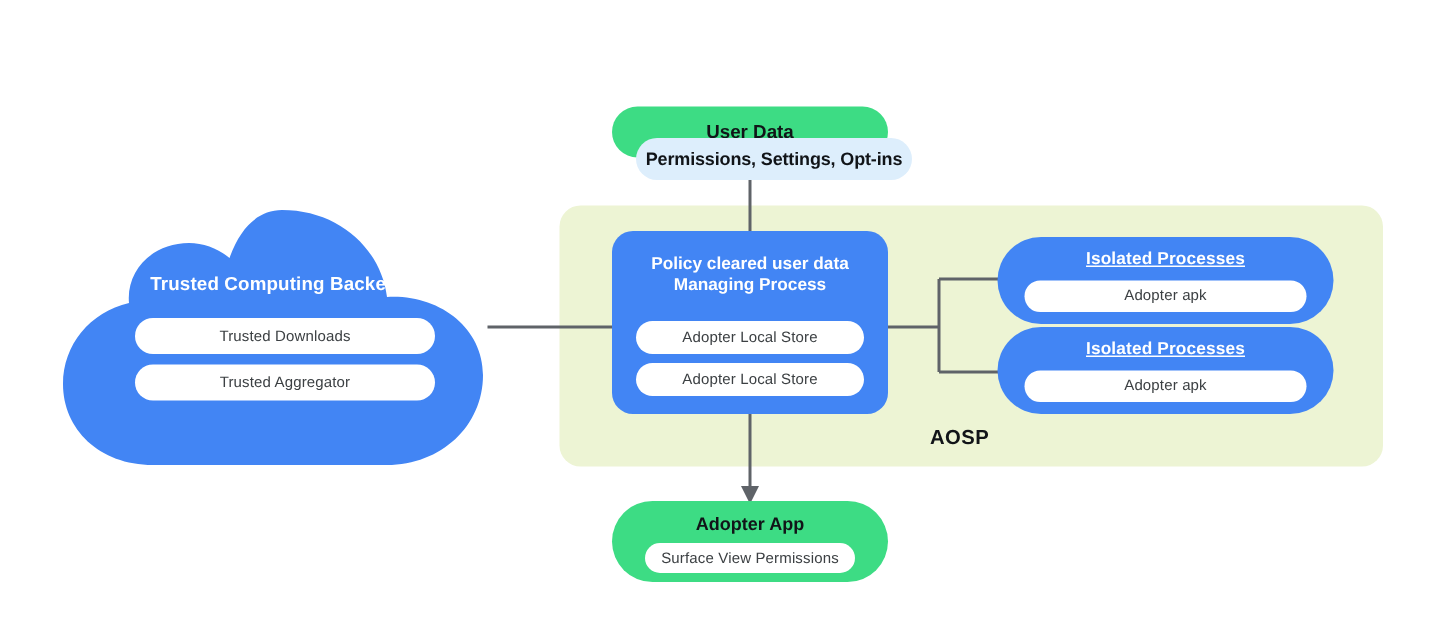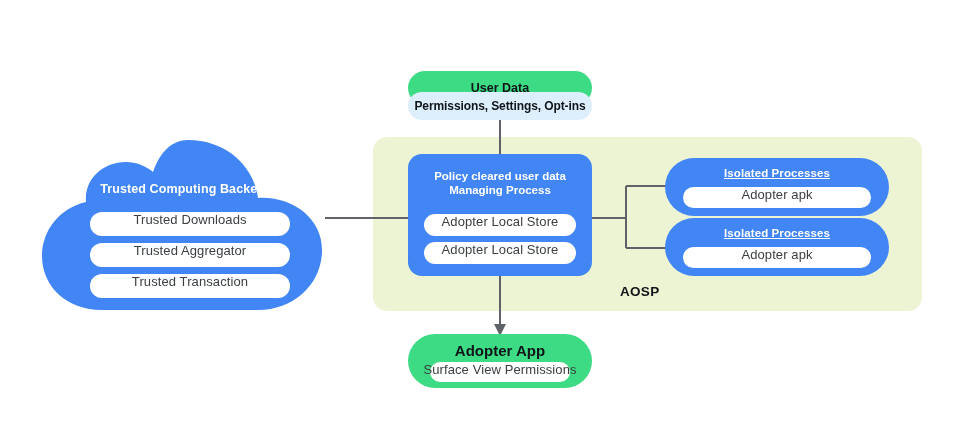--- a/index.html
+++ b/index.html
@@ -22,26 +22,26 @@
     box-sizing: border-box;
     display: flex;
     flex-direction: column;
     align-items: center;
     justify-content: center;
   }
   .pill {
     position: absolute;
     box-sizing: border-box;
     display: flex;
-    align-items: flex-start;
+    align-items: center;
     justify-content: center;
     background: #ffffff;
     border-radius: 999px;
     color: #3c4043;
-    font-size: 13px;
+    font-size: 10px;
     letter-spacing: 0.1px;
     white-space: nowrap;
   }
 
   
   #aosp-container {
     position: absolute;
     left: 373px;
     top: 137px;
     width: 549px;
@@ -90,21 +90,21 @@
     background: #3ddc84;
     border-radius: 999px;
     color: #111418;
     font-size: 12.5px;
     font-weight: bold;
     margin-top: 31px;
   }
 
   
   #permissions-node {
-    left: 408px; top: 92px; width: 184px; height: 28px;
+    left: 424px; top: 92px; width: 184px; height: 28px;
     background: #ddeefc;
     border-radius: 999px;
     color: #111418;
     font-size: 12px;
     font-weight: bold;
     letter-spacing: -0.1px;
   }
 
   
   #managing-process-node {
@@ -147,21 +147,21 @@
   
   #adopter-app-node {
     left: 408px; top: 334px; width: 184px; height: 54px;
     background: #3ddc84;
     border-radius: 999px;
     justify-content: flex-start;
     padding-top: 8px;
   }
   #adopter-app-title {
     color: #111418;
-    font-size: 15px;
+    font-size: 12px;
     font-weight: bold;
   }
   #adopter-app-node .pill { left: 22px; width: 140px; height: 20px; top: 28px; }
 
   
   #connectors {
     position: absolute;
     left: 0; top: 0;
     width: 957px; height: 421px;
     pointer-events: none;
@@ -209,23 +209,20 @@
         C 96 24 106 28 113 34
         C 120 14 132 2 148 2 Z"></path>
     </svg>
     <div id="cloud-title">Trusted Computing Backends</div>
     <div class="pill" id="cloud-pill-1">
       <span>Trusted Aggregator</span>
     </div>
     <div class="pill" id="cloud-pill-0">
       <span>Trusted Downloads</span>
     </div>
-    <div class="pill" id="cloud-pill-2">
-      <span>Trusted Transaction</span>
-    </div>
   </div>
 
   <div class="node" id="user-data-node">
     <span>User Data</span>
   </div>
 
   <div class="node" id="permissions-node">
     <span>Permissions,  Settings, Opt-ins</span>
   </div>
 

